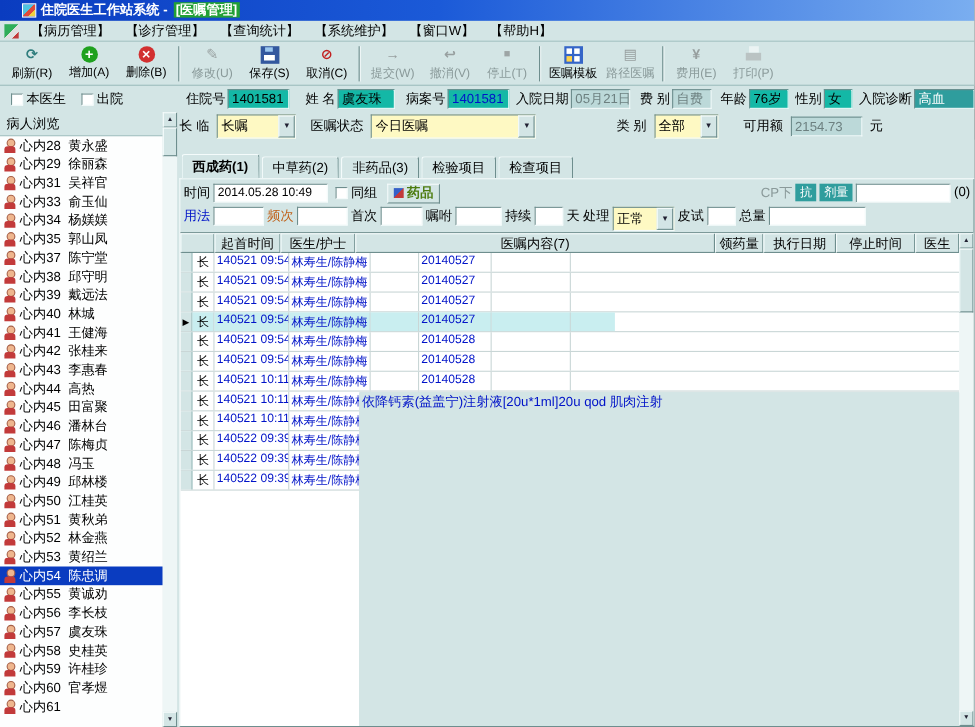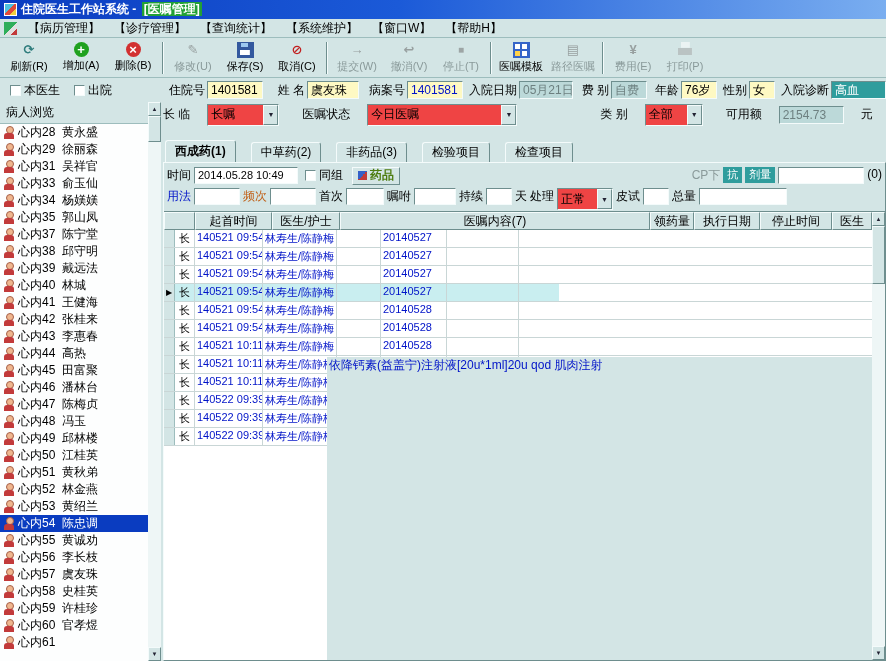--- a/index.html
+++ b/index.html
@@ -8,21 +8,21 @@
     --tealfield:#bcd9d9; --navy:#0a3cc0;
   }
   *{margin:0;padding:0;box-sizing:border-box}
   html,body{background:#888}
   body{font-family:"Liberation Sans","DejaVu Sans",sans-serif}
   #app{position:relative;width:886px;height:661px;background:var(--face);overflow:hidden;font-size:12px;color:#000}
 
   
   .titlebar{position:absolute;left:0;top:0;width:886px;height:19px;
     background:linear-gradient(90deg,#0a3cc0 0%,#1b5ad8 45%,#7aaef0 100%);
-    display:flex;align-items:center;padding:0 4px;color:#fff;font-weight:bold}
+    display:flex;align-items:center;padding:0 20px;color:#fff;font-weight:bold}
   .app-icon{width:13px;height:13px;margin-right:4px;flex:none;border:1px solid #fff;
     background:linear-gradient(135deg,#4ec3e0 0 45%,#e04a3a 45% 70%,#f0d040 70%)}
   .title-hl{background:#22a035;color:#fff;padding:0 2px;margin-left:2px}
 
   
   .menubar{position:absolute;left:0;top:19px;width:886px;height:19px;background:var(--face);
     display:flex;align-items:center;border-bottom:1px solid var(--face-dk);padding-left:2px}
   .mdi-icon{width:13px;height:13px;margin:0 4px 0 2px;flex:none;
     background:linear-gradient(135deg,#2fae5a 0 50%,#e0e0e0 50% 75%,#c23a3a 75%)}
   .menu-item{padding:0 7px;cursor:default;white-space:nowrap}
@@ -68,21 +68,21 @@
   .chk{display:inline-flex;align-items:center;gap:3px;cursor:default;white-space:nowrap}
   .box{width:11px;height:11px;background:#fff;border:1px solid;flex:none;
     border-color:var(--face-sh) var(--face-hi) var(--face-hi) var(--face-sh)}
 
   
   .inforow{position:absolute;left:163px;top:78px;width:723px;height:24px;display:flex;
     align-items:center;gap:2px;overflow:hidden}
   .fi-label{white-space:nowrap;text-align:right;flex:none}
   .fi-value{height:18px;display:inline-flex;align-items:center;padding:0 3px;flex:none;
     border:1px solid;border-color:var(--face-sh) var(--face-hi) var(--face-hi) var(--face-sh);
-    background:#fef9c3;font-size:12px;white-space:nowrap;overflow:hidden}
+    background:#14b8a6;font-size:12px;white-space:nowrap;overflow:hidden}
   .fi-value.v-blue{color:var(--blue)}
   .fi-value.v-teal{background:var(--tealfield);color:#6d8080}
   .fi-value.v-teal-sel{background:var(--teal);color:#fff}
   [data-name="field-label-admission-no"]{width:42px}
   [data-name="field-value-admission-no"]{width:56px}
   [data-name="field-label-name"]{width:40px}
   [data-name="field-value-name"]{width:52px}
   [data-name="field-label-case-no"]{width:44px}
   [data-name="field-value-case-no"]{width:56px}
   [data-name="field-label-admission-date"]{width:52px}
@@ -91,23 +91,23 @@
   [data-name="field-value-fee-type"]{width:36px}
   [data-name="field-label-age"]{width:30px}
   [data-name="field-value-age"]{width:36px}
   [data-name="field-label-gender"]{width:28px}
   [data-name="field-value-gender"]{width:26px}
   [data-name="field-label-diagnosis"]{width:52px}
   [data-name="field-value-diagnosis"]{flex:1 1 auto;min-width:0}
 
   
   .filterrow{position:absolute;left:163px;top:102px;width:723px;height:25px;display:flex;
-    align-items:center;gap:17px;overflow:hidden}
+    align-items:center;gap:7px;overflow:hidden}
   .dd{display:inline-flex;height:22px;border:1px solid;flex:none;
-    border-color:var(--face-sh) var(--face-hi) var(--face-hi) var(--face-sh);background:#ef4444}
+    border-color:var(--face-sh) var(--face-hi) var(--face-hi) var(--face-sh);background:#fef9c3}
   .dd-text{flex:1;display:flex;align-items:center;padding:0 3px;white-space:nowrap;overflow:hidden}
   .dd-btn{width:15px;background:var(--face);border:1px solid;flex:none;
     border-color:var(--face-hi) var(--face-sh) var(--face-sh) var(--face-hi);
     display:flex;align-items:center;justify-content:center;font-size:7px;color:#223}
   .lbl{white-space:nowrap}
   .lbl.gray{color:#8a9a9a}
   .lbl.blue{color:var(--blue)}
   .lbl.orange{color:#c06018}
 
   
@@ -134,21 +134,21 @@
     border-color:var(--face-hi) var(--face-sh) var(--face-sh) var(--face-hi)}
   .sb-scroll{right:0;top:0;bottom:0}
   .sb-scroll .sc-thumb{height:26px}
   .g-scroll{right:0;top:0;bottom:0}
   .g-scroll .sc-thumb{height:58px}
   .sc-fill{flex:1}
 
   
   .content{position:absolute;left:163px;top:127px;width:723px;height:534px;background:var(--face)}
   .tabstrip{position:absolute;left:2px;top:14px;height:21px;display:flex;align-items:flex-end}
-  .tab{height:20px;display:inline-flex;align-items:center;padding:0 9px;margin-right:15px;
+  .tab{height:20px;display:inline-flex;align-items:center;padding:0 9px;margin-right:2px;
     background:var(--face);border:1px solid var(--face-sh);border-bottom:none;
     border-radius:3px 3px 0 0;white-space:nowrap;cursor:default;
     border-left-color:var(--face-hi);border-top-color:var(--face-hi)}
   .tab.active{height:22px;position:relative;z-index:3;font-weight:bold}
   .page{position:absolute;left:0;top:35px;right:0;bottom:0;background:var(--face);
     border:1px solid;border-color:var(--face-hi) var(--face-sh) var(--face-sh) var(--face-hi);
     display:flex;flex-direction:column}
 
   
   .entry{height:48px;flex:none;padding:3px 3px 2px 3px;display:flex;flex-direction:column;justify-content:space-around}
@@ -174,21 +174,21 @@
   [data-name="skin-test-input"]{width:26px}
   [data-name="total-input"]{width:88px}
 
   
   .gridwrap{flex:1;position:relative;background:#fff;border-top:1px solid var(--face-sh);overflow:hidden}
   .ghead{display:flex;margin-right:13px;height:18px}
   .hc{background:var(--face);border:1px solid;flex:none;
     border-color:var(--face-hi) var(--face-sh) var(--face-sh) var(--face-hi);
     display:flex;align-items:center;justify-content:center;font-size:12px;
     white-space:nowrap;overflow:hidden}
-  .h-sel{width:31px}.h-time{width:77px}.h-staff{width:68px}.h-content{flex:1 1 auto}
+  .h-sel{width:31px}.h-time{width:60px}.h-staff{width:68px}.h-content{flex:1 1 auto}
   .h-qty{width:44px}.h-exec{width:66px}.h-stop{width:72px}.h-doc{width:40px}
   .gbody{position:absolute;left:0;top:18px;right:13px;bottom:0;overflow:hidden;background:#fff}
   .o-row{display:flex;border-bottom:1px solid var(--grid);min-height:17px;align-items:stretch}
   .c{border-right:1px solid var(--grid);padding:1px 2px;font-size:11px;display:flex;align-items:flex-start;
     white-space:nowrap;overflow:hidden;flex:none}
   .c.sel{width:11px;background:var(--face);border-right-color:var(--face-dk);padding:1px 0;
     justify-content:center;font-size:8px;color:#000;align-items:center}
   .c.type{width:20px;padding-left:4px}
   .c.time{width:68px;color:var(--blue)}
   .c.staff{width:74px;color:var(--blue)}
@@ -326,21 +326,21 @@
     <span class="lbl" style="margin-left:6px" data-name="order-status-label">医嘱状态</span>
     <span class="dd" style="width:150px" data-name="order-status-dropdown">
       <span class="dd-text" data-name="order-status-value">今日医嘱</span>
       <span class="dd-btn" data-name="chevron-down-icon">▼</span>
     </span>
     <span class="lbl" style="margin-left:66px" data-name="category-label">类  别</span>
     <span class="dd" style="width:58px" data-name="category-dropdown">
       <span class="dd-text" data-name="category-value">全部</span>
       <span class="dd-btn" data-name="chevron-down-icon">▼</span>
     </span>
-    <span class="lbl" style="margin-left:6px" data-name="available-amount-label">可用额</span>
+    <span class="lbl" style="margin-left:16px" data-name="available-amount-label">可用额</span>
     <span class="fi-value v-teal" style="width:65px" data-name="available-amount-value">2154.73</span>
     <span class="lbl" data-name="available-amount-unit">元</span>
   </div>
 
   <div class="sidebar" data-name="patient-browser">
     <div class="sb-header" data-name="patient-browser-title">病人浏览</div>
     <div class="sb-list" id="patient-list" data-name="patient-list">
   <div class="patient" data-name="patient-list-item">
     <span class="p-icon" data-name="patient-icon"></span>
     <span class="p-bed" data-name="patient-bed">心内28</span>

